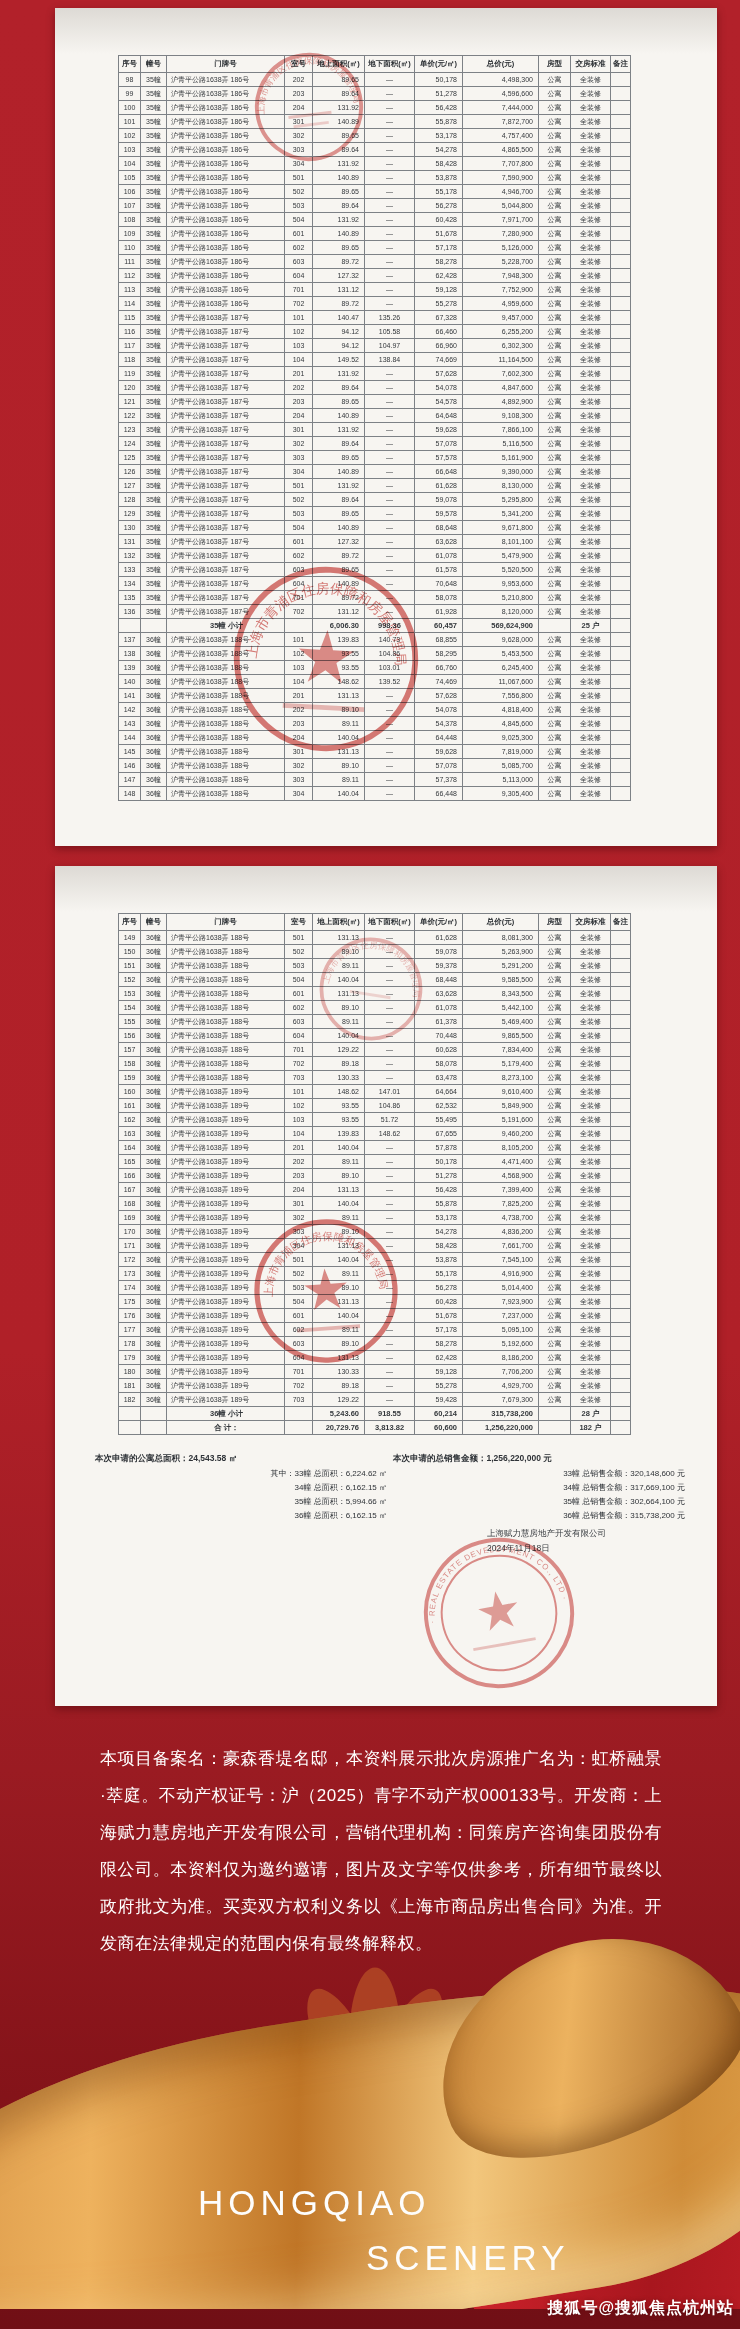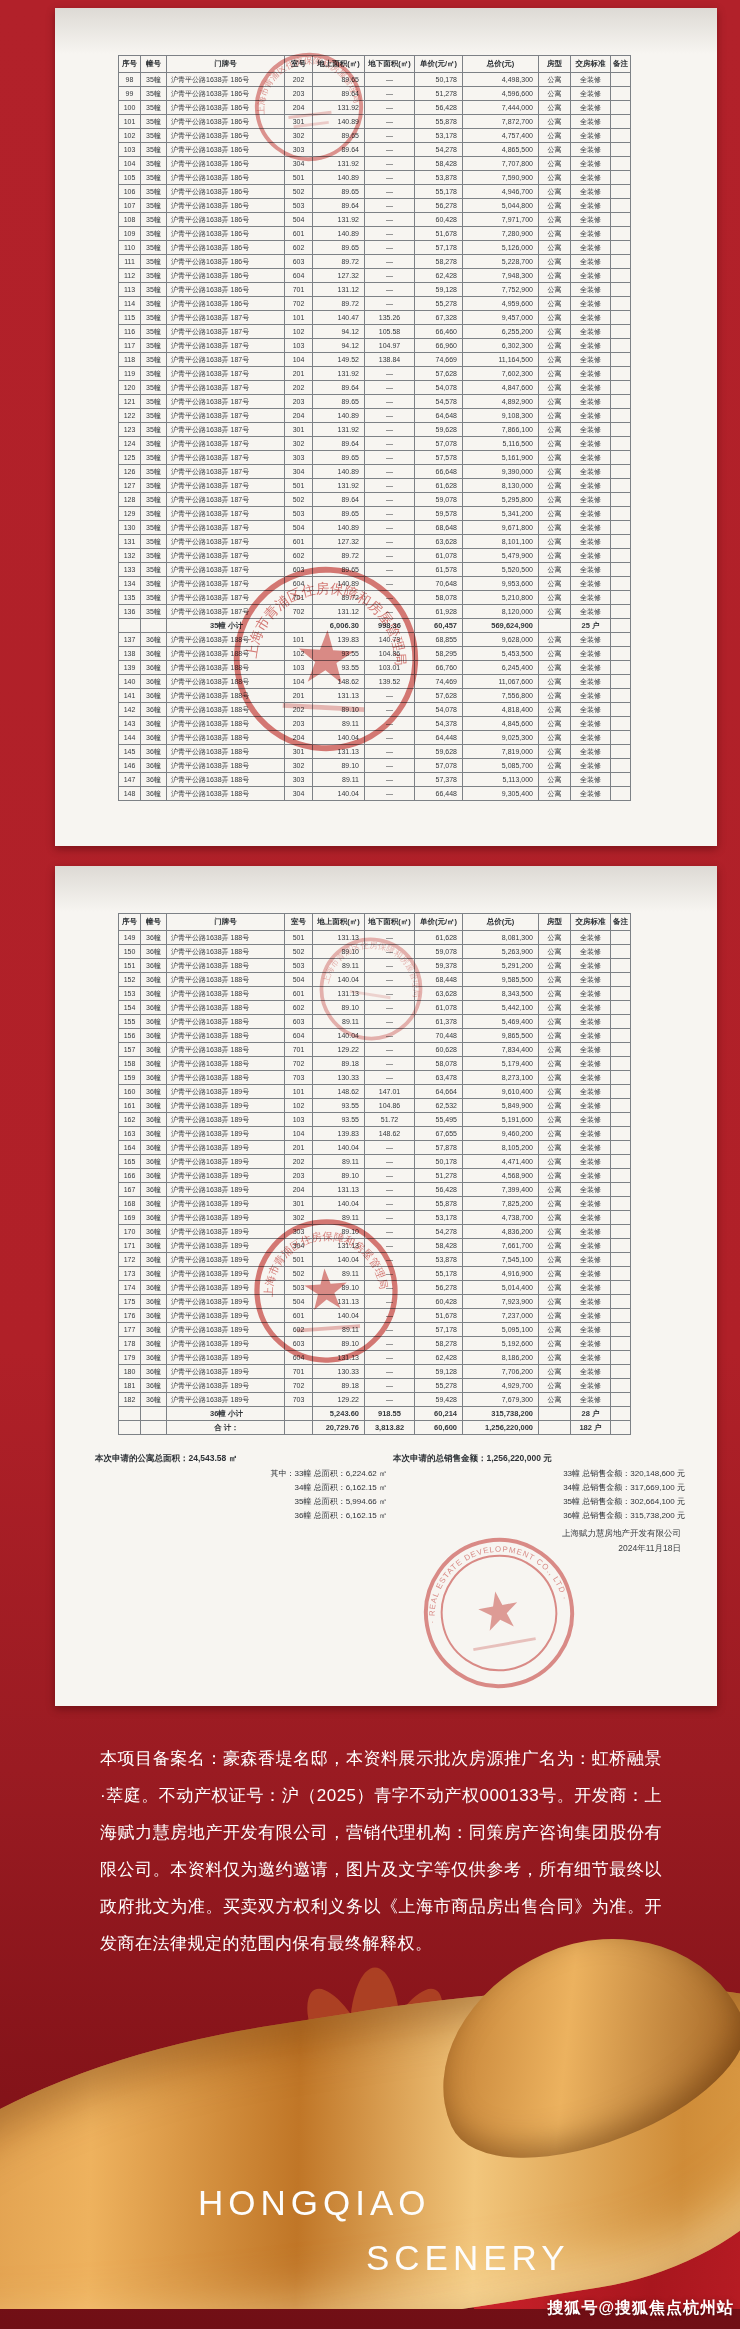--- a/index.html
+++ b/index.html
@@ -17,21 +17,21 @@
     overflow:hidden;white-space:nowrap;font-weight:normal;}
   .doc-table th{font-weight:bold;height:16px;font-size:7.5px;color:#2c3034;}
   .doc-table td.c2{text-align:left;padding-left:4px;}
   .doc-table td.c4,.doc-table td.c6,.doc-table td.c7{text-align:right;padding-right:5px;}
   .doc-table tr.sum-row td{font-weight:bold;font-size:7.5px;}
   .doc-table tr.sum-row td.c2{text-align:center;}
   .summary{position:absolute;left:40px;top:585px;width:590px;display:flex;gap:6px;color:#2e3237;}
   .sum-col{flex:1;font-size:8px;line-height:14px;}
   .sum-title{font-weight:bold;font-size:8.5px;margin-bottom:2px;white-space:nowrap;}
   .sum-col [data-list] div{padding-left:14px;white-space:nowrap;text-align:right;}
-  .signature{position:absolute;left:396px;top:660px;width:230px;text-align:right;color:#3a3e42;font-size:8.5px;line-height:15px;}
+  .signature{position:absolute;left:432px;top:660px;width:230px;text-align:left;color:#3a3e42;font-size:8.5px;line-height:15px;}
   
   .stamp{position:absolute;mix-blend-mode:multiply;color:rgba(196,43,38,.62);pointer-events:none;}
   .stamp svg{width:100%;height:100%;}
   #stamp1{left:250px;top:48px;width:118px;height:118px;transform:rotate(-7deg);opacity:.8;}
   #stamp2{left:229px;top:562px;width:194px;height:194px;transform:rotate(3deg);}
   #stamp3{left:315px;top:933px;width:112px;height:112px;transform:rotate(9deg);opacity:.55;}
   #stamp4{left:251px;top:1216px;width:150px;height:150px;transform:rotate(-4deg);}
   #stamp5{left:420px;top:1534px;width:158px;height:158px;transform:rotate(-10deg);opacity:.85;}
   
   .disclaimer{position:absolute;left:100px;top:1740px;width:562px;color:#ffffff;font-size:17px;

